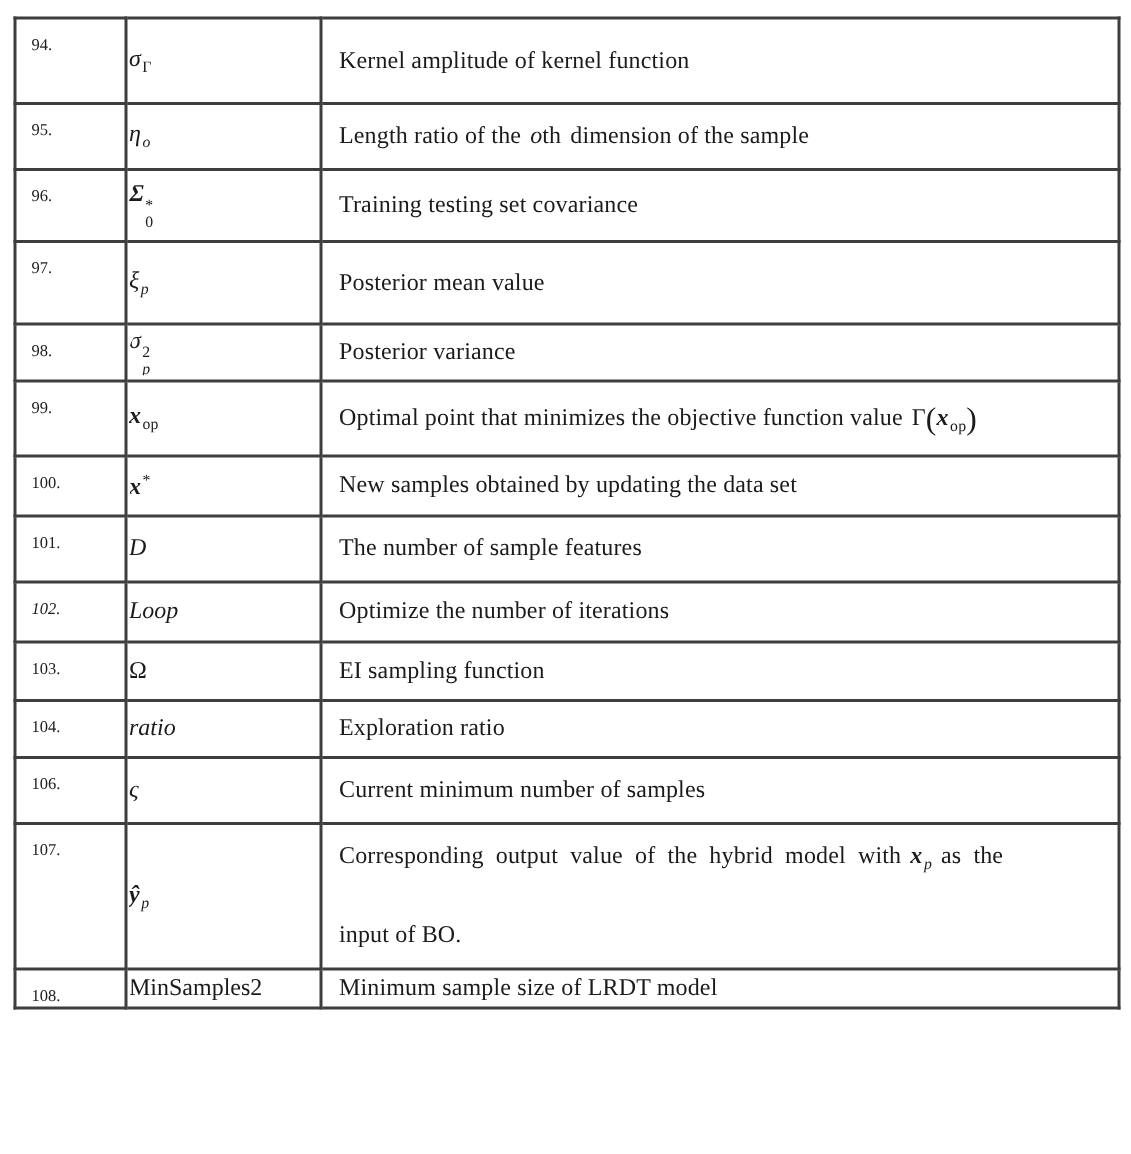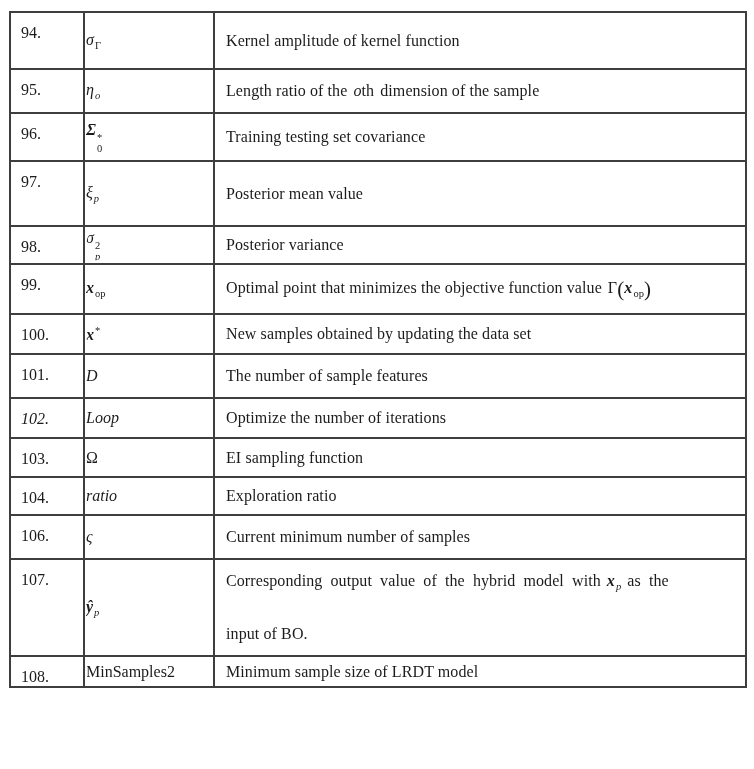--- a/index.html
+++ b/index.html
@@ -8,34 +8,34 @@
     font-family:"Liberation Serif","DejaVu Serif",serif;
     color:#1b1b1b;
   }
   .page { padding:11px 9px; }
   table.notation {
     border-collapse:collapse; table-layout:fixed;
     width:736px; background:#ffffff;
   }
   td { border:2px solid #3e3e3e; overflow:hidden; }
   col.c1 { width:74px; } col.c2 { width:130px; } col.c3 { width:532px; }
-  td.c-num { vertical-align:top; padding:11px 0 0 10px; font-size:16px; }
+  td.c-num { vertical-align:top; padding:11px 0 0 10px; font-size:11px; }
   td.c-sym { vertical-align:middle; font-size:16px;border-radius:22px; }
   td.c-desc { vertical-align:middle; padding:0 8px 0 11px; font-size:16px; letter-spacing:0.1px; }
   .it { font-style:italic; }
   .bi { font-style:italic; font-weight:bold; }
   .sub { font-size:10.5px; vertical-align:-4px; margin-left:1px; }
   .sup { font-size:10.5px; vertical-align:6px; margin-left:1px; }
   .stack { display:inline-flex; flex-direction:column; font-size:10.5px; line-height:11px; vertical-align:-6px; margin-left:1px; }
   .stack span { display:block; height:11px; }
   .vargrp { margin:0 6px; white-space:nowrap; }
   .paren { font-size:21px; font-weight:400; vertical-align:-3px; }
   .l1 { word-spacing:4px; margin-bottom:29px; line-height:18px; }
   .l2 { line-height:18px; }
-  tr.h57{height:57px} tr.h47{height:44px} tr.h48{height:48px} tr.h55{height:65px}
+  tr.h57{height:57px} tr.h47{height:44px} tr.h48{height:48px} tr.h55{height:55px}
   tr.h54{height:38px} tr.h61{height:50px} tr.h40{height:40px} tr.h44{height:44px}
   tr.h39{height:39px} tr.h38{height:38px} tr.h41{height:41px} tr.h97{height:97px}
   tr.h42{height:26px}
 </style>
 </head>
 <body>
 
 <div class="page">
 <table class="notation">
 <colgroup>

